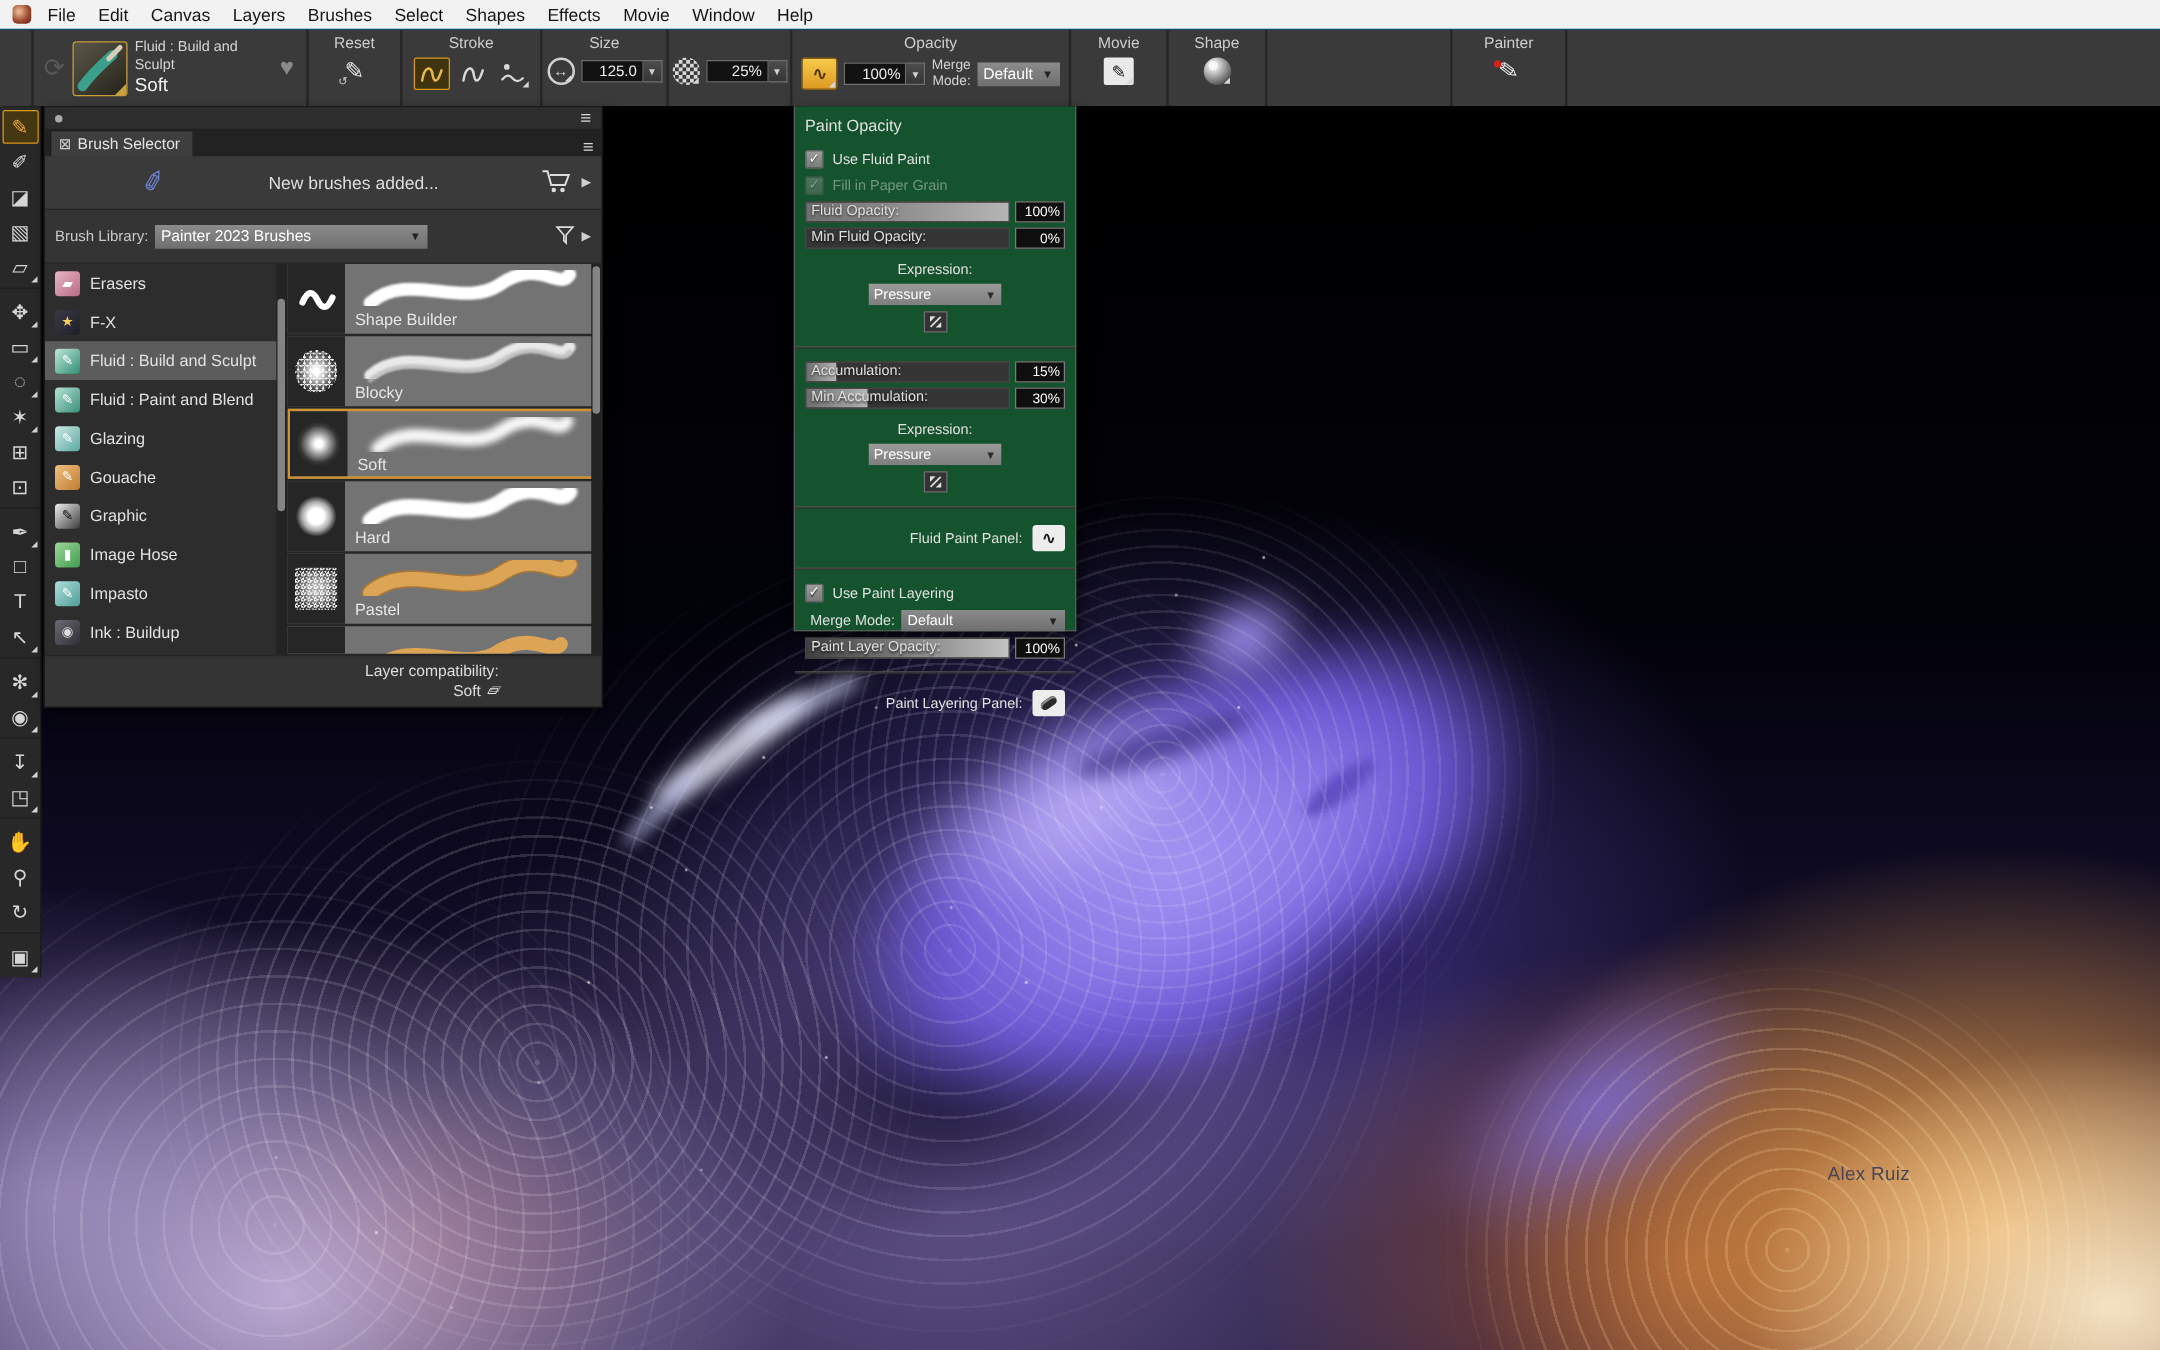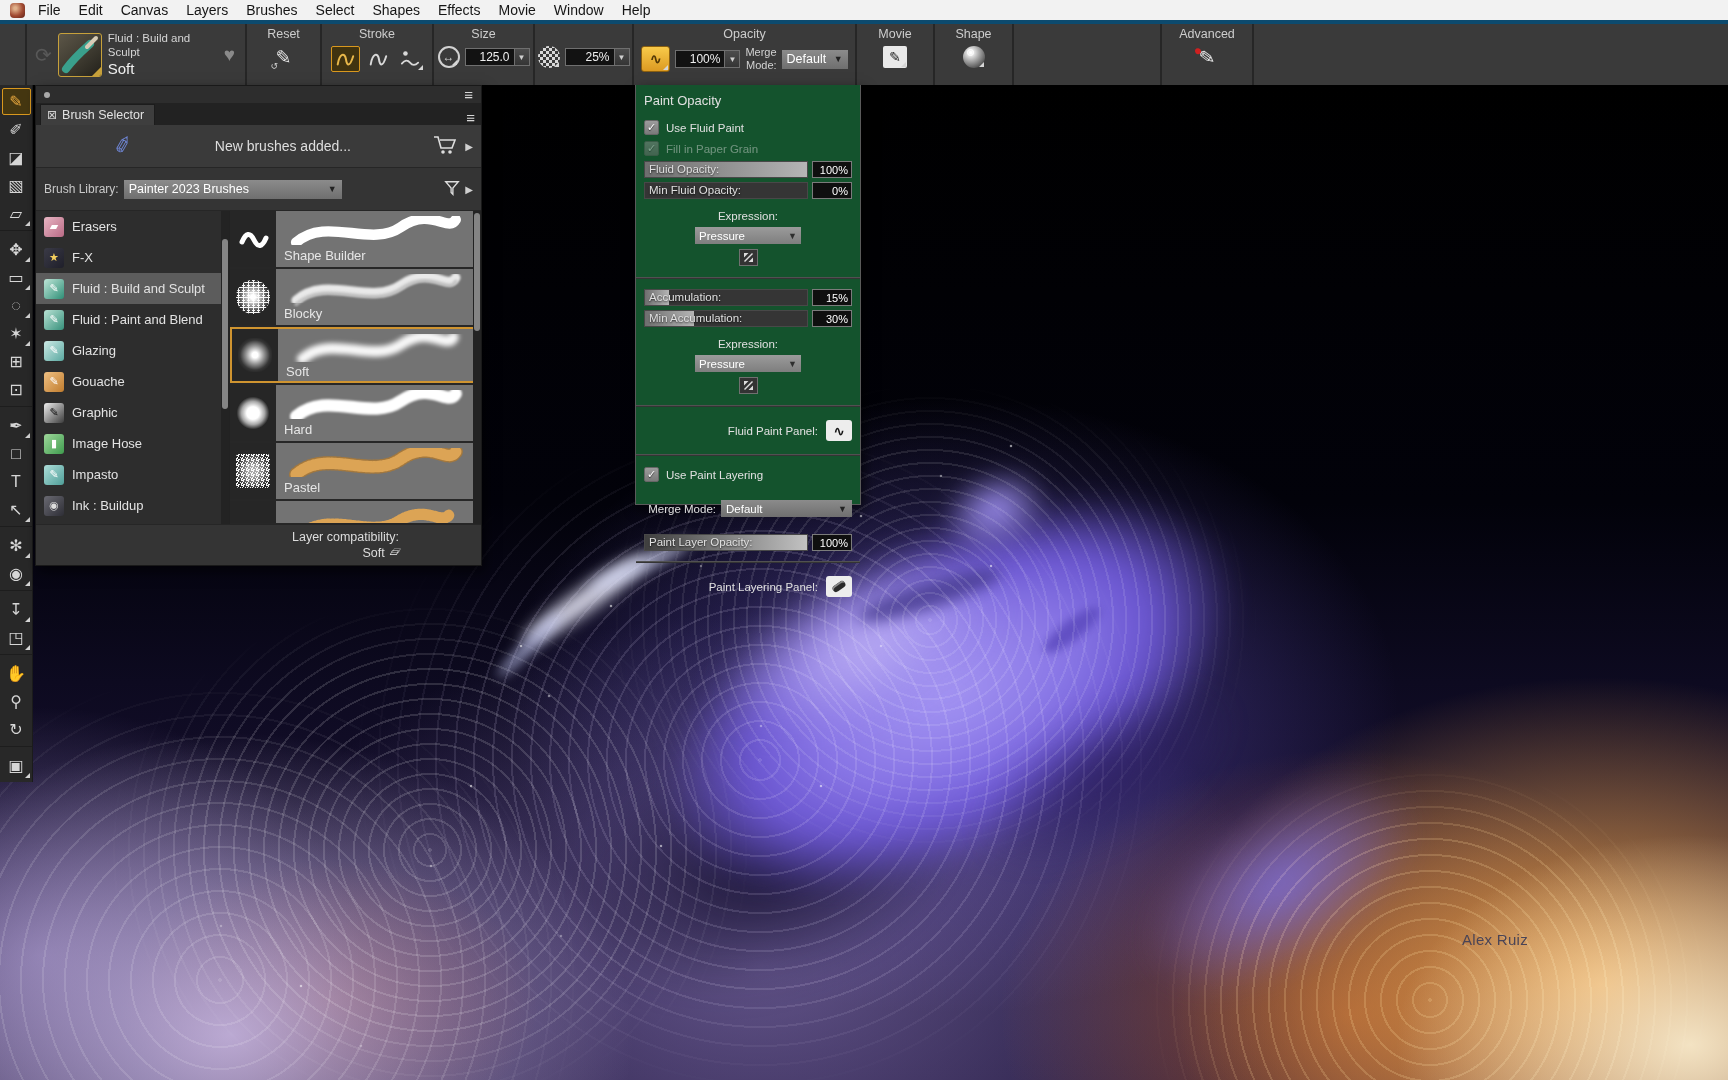--- a/index.html
+++ b/index.html
@@ -1,20 +1,20 @@
 <!DOCTYPE html>
 <html><head>
 <meta charset="utf-8">
 <style>
   html,body{margin:0;padding:0;background:#000;}
   .screen{position:relative;width:1728px;height:1080px;overflow:hidden;background:#000;
           font-family:"Liberation Sans","DejaVu Sans",sans-serif;-webkit-font-smoothing:antialiased;}
   
   .menubar{position:absolute;left:0;top:0;width:100%;height:24px;background:#f2f2f2;
-           display:flex;align-items:center;padding-left:6px;box-sizing:border-box;border-bottom:4px solid #0c4a6e;}
+           display:flex;align-items:center;padding-left:6px;box-sizing:border-box;border-bottom:1px solid #0c4a6e;}
   .app-logo{width:15px;height:15px;border-radius:4px;margin:0 4px;
             background:radial-gradient(circle at 35% 35%,#e0b08a 10%,#a14a32 55%,#6f2a1c 90%);}
   .menu-item{padding:0 9px;font-size:14px;color:#151515;line-height:24px;cursor:default;}
   
   .propbar{position:absolute;left:0;top:24px;width:100%;height:61px;background:#262626;
            display:flex;gap:2px;border-bottom:1px solid #171717;}
   .sec{background:#3a3a3a;height:61px;position:relative;box-sizing:border-box;flex:0 0 auto;}
   .sec-label{display:block;text-align:center;font-size:12.5px;color:#cdcdcd;padding-top:3px;}
   .sec-row{display:flex;align-items:center;justify-content:center;gap:5px;margin-top:5px;}
   .w25{width:25px}.w218{width:218px}.w73{width:73px}.w110{width:110px}.w99{width:99px}
@@ -194,21 +194,21 @@
   .po-expr{display:flex;align-items:center;justify-content:flex-end;gap:5px;margin:9px 0 3px;flex-direction:column;}
   .expr-dd{width:106px;height:17px;background:linear-gradient(180deg,#9b9b9b,#7e7e7e);color:#fff;display:flex;align-items:center;
            justify-content:space-between;padding:0 4px;box-sizing:border-box;font-size:11.5px;}
   .chev{color:#2e2e2e;font-size:9px;}
   .expr-btn{width:19px;height:17px;background:#333;border:1px solid #707070;display:flex;align-items:center;justify-content:center;box-sizing:border-box;}
   .po-div{border-top:1px solid #515151;border-bottom:1px solid #343434;margin:8px -8px;}
   .po-panelrow{display:flex;align-items:center;justify-content:flex-end;gap:8px;margin:5px 0;}
   .wbtn{width:26px;height:21px;background:#ededed;border-radius:3px;display:flex;align-items:center;justify-content:center;
         color:#161616;font-weight:bold;font-size:14px;position:relative;}
   .pill{width:14px;height:7px;background:#2a2a2a;border-radius:4px;transform:rotate(-35deg);box-shadow:inset 0 2px 0 #8a8a8a;}
-  .po-merge{display:flex;align-items:center;margin:15px 0;}
+  .po-merge{display:flex;align-items:center;margin:3px 0;}
   .po-merge .m-lbl{width:72px;text-align:right;margin-right:5px;}
   .po-merge .sel-dd{flex:1;height:17px;font-size:11.5px;}
   .grad-full{background:linear-gradient(90deg,#3f3f3f,#c2c2c2)!important;}
 </style>
 </head>
 <body>
 
 <div class="screen">
 
   <header class="menubar">
@@ -316,21 +316,21 @@
         </div>
     </div>
     <div class="sec w77">
       <span class="sec-label">Shape</span>
       <div class="sec-row">
           <span class="sphere-ic fold"></span>
         </div>
     </div>
     <div class="sec w146"></div>
     <div class="sec w90">
-      <span class="sec-label">Advanced</span>
+      <span class="sec-label">Painter</span>
       <div class="sec-row">
           <span class="adv-ic">✎</span>
         </div>
     </div>
     <div class="sec tail"></div>
   </div>
 
   <div class="canvas">
     <div class="art art-base"></div>
     <div class="blob hair-dark"></div>

